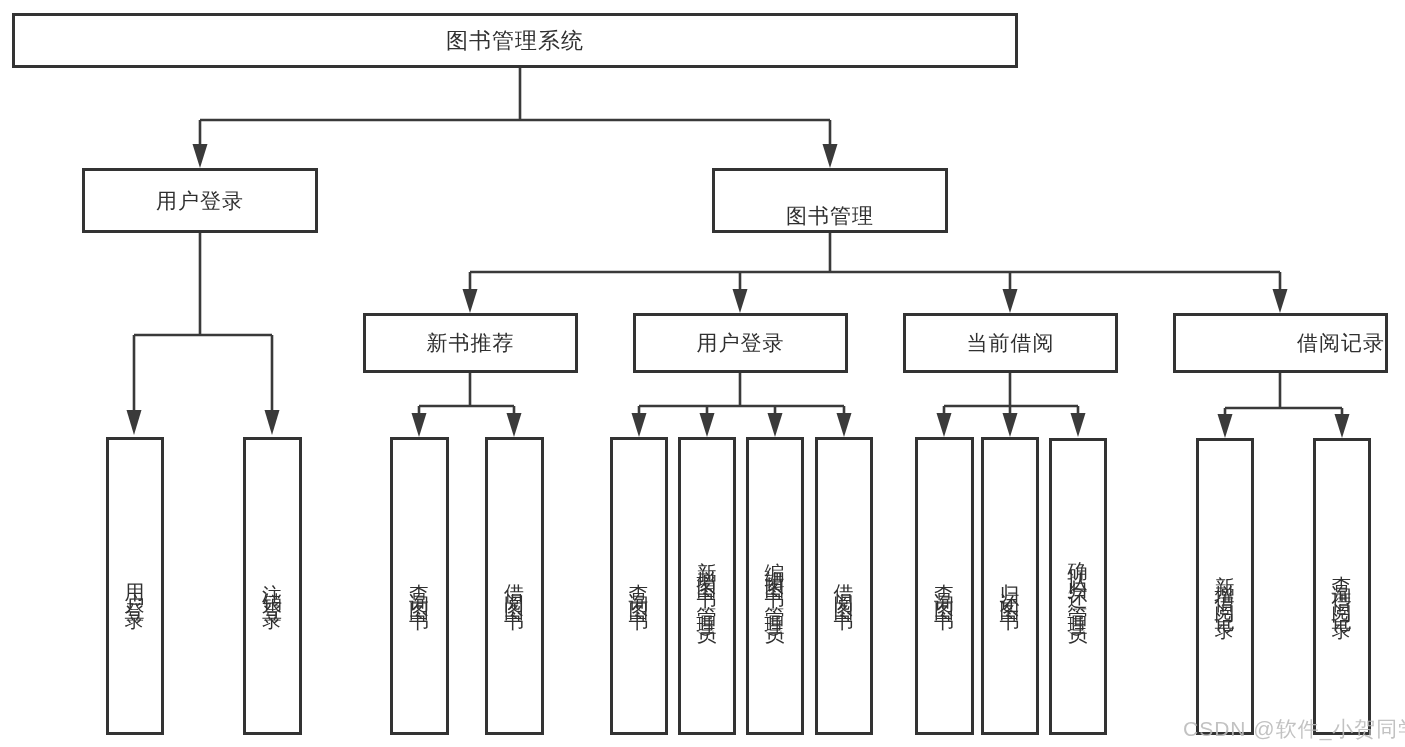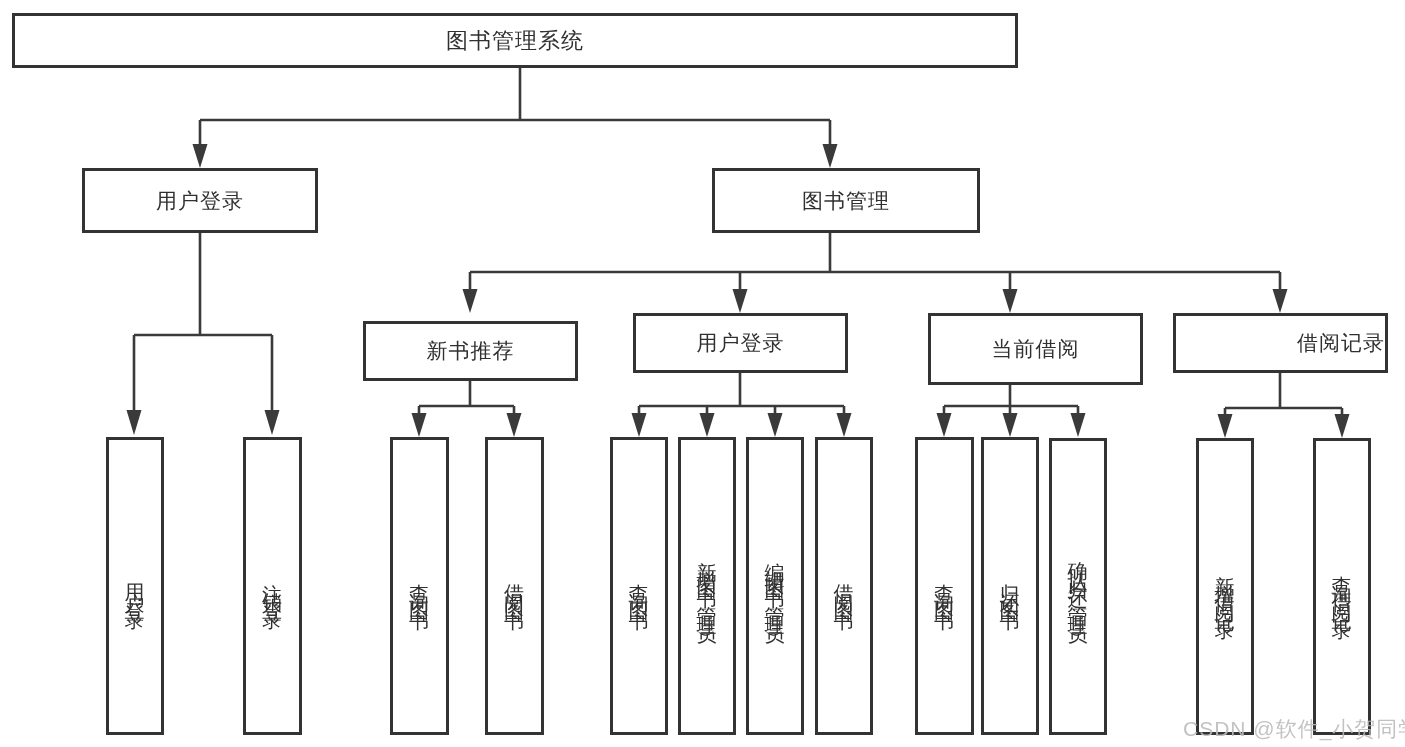--- a/index.html
+++ b/index.html
@@ -112,31 +112,31 @@
     </g>
   </svg>
 
   <div class="box" style="left:12px; top:13px; width:1006px; height:55px;">
     <span class="hlabel root-label">图书管理系统</span>
   </div>
 
   <div class="box" style="left:82px; top:168px; width:236px; height:65px;">
     <span class="hlabel">用户登录</span>
   </div>
-  <div class="box" style="left:712px; top:168px; width:268px; height:65px;">
+  <div class="box" style="left:712px; top:168px; width:236px; height:65px;align-items:flex-end;">
     <span class="hlabel">图书管理</span>
   </div>
 
-  <div class="box" style="left:363px; top:321px; width:215px; height:60px;">
+  <div class="box" style="left:363px; top:313px; width:215px; height:60px;">
     <span class="hlabel">新书推荐</span>
   </div>
   <div class="box" style="left:633px; top:313px; width:215px; height:60px;">
     <span class="hlabel">用户登录</span>
   </div>
-  <div class="box" style="left:928px; top:313px; width:215px; height:72px;">
+  <div class="box" style="left:903px; top:313px; width:215px; height:60px;">
     <span class="hlabel">当前借阅</span>
   </div>
   <div class="box" style="left:1173px; top:313px; width:215px; height:60px;justify-content:flex-end;">
     <span class="hlabel">借阅记录</span>
   </div>
 
   <div class="box" style="left:106px; top:437px; width:58px; height:298px;">
     <span class="vlabel">用户登录</span>
   </div>
   <div class="box" style="left:243px; top:437px; width:59px; height:298px;">

